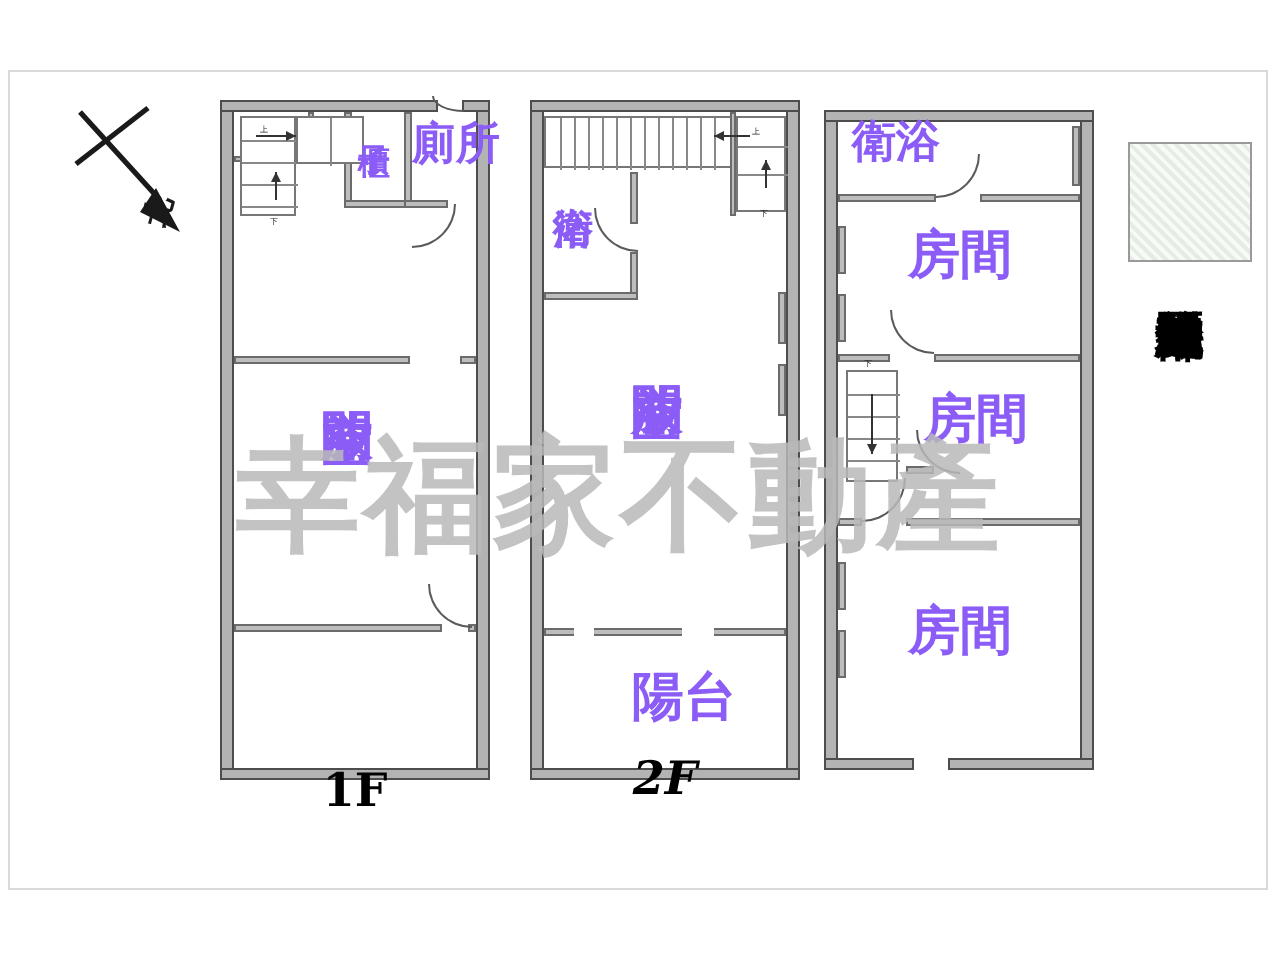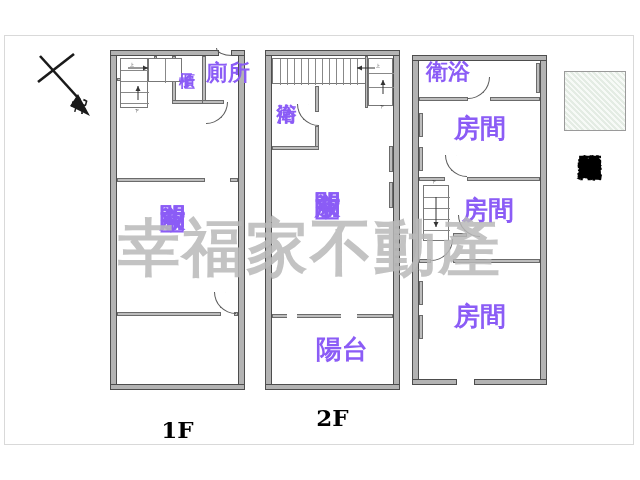--- a/index.html
+++ b/index.html
@@ -131,21 +131,21 @@
     <div class="wall thin" style="left:124px;top:262px;width:4px;height:4px;"></div>
 
     <div class="door br" style="left:96px;top:52px;width:22px;height:22px;"></div>
     <div class="door bl" style="left:104px;top:242px;width:22px;height:22px;"></div>
     <div class="door bl" style="left:106px;top:-2px;width:16px;height:8px;"></div>
 
     <div class="label" style="left:69px;top:10px;font-size:16px;">櫃子</div>
     <div class="label horiz" style="left:96px;top:12px;font-size:22px;">廁所</div>
     <div class="label" style="left:50px;top:135px;font-size:26px;">開放空間</div>
   </div>
-  <div class="floor-name" style="left:110px;top:416px;width:135px;text-align:center;">1F</div>
+  <div class="floor-name" style="left:110px;top:382px;width:135px;text-align:center;">1F</div>
 
   <div class="plan" style="left:265px;top:50px;width:135px;height:340px;">
 
     <div class="wall" style="left:0;top:0;width:7px;height:340px;"></div>
     <div class="wall" style="left:128px;top:0;width:7px;height:340px;"></div>
     <div class="wall" style="left:0;top:0;width:135px;height:6px;"></div>
     <div class="wall" style="left:0;top:334px;width:135px;height:6px;"></div>
 
     <div class="stair" style="left:7px;top:8px;width:94px;height:26px;">
       <div class="tread" style="left:7px;top:0;width:1px;height:26px;"></div>
@@ -185,21 +185,21 @@
     <div class="wall thin" style="left:124px;top:132px;width:4px;height:26px;"></div>
 
     <div class="wall thin" style="left:7px;top:264px;width:121px;height:4px;"></div>
     <div class="room-fill" style="left:22px;top:264px;width:10px;height:4px;"></div>
     <div class="room-fill" style="left:76px;top:264px;width:16px;height:4px;"></div>
 
     <div class="label" style="left:12px;top:38px;font-size:20px;">衛浴</div>
     <div class="label" style="left:50px;top:122px;font-size:26px;">開放空間</div>
     <div class="label horiz" style="left:34px;top:286px;font-size:26px;margin-left:17px;">陽台</div>
   </div>
-  <div class="floor-name" style="left:265px;top:404px;width:135px;">2F</div>
+  <div class="floor-name" style="left:265px;top:376px;width:135px;font-style:italic;">2F</div>
 
   <div class="plan" style="left:412px;top:55px;width:135px;height:330px;">
 
     <div class="wall" style="left:0;top:0;width:7px;height:330px;"></div>
     <div class="wall" style="left:128px;top:0;width:7px;height:330px;"></div>
     <div class="wall" style="left:0;top:0;width:135px;height:6px;"></div>
     <div class="wall" style="left:0;top:324px;width:45px;height:6px;"></div>
     <div class="wall" style="left:62px;top:324px;width:73px;height:6px;"></div>
 
     <div class="wall thin" style="left:7px;top:42px;width:49px;height:4px;"></div>

